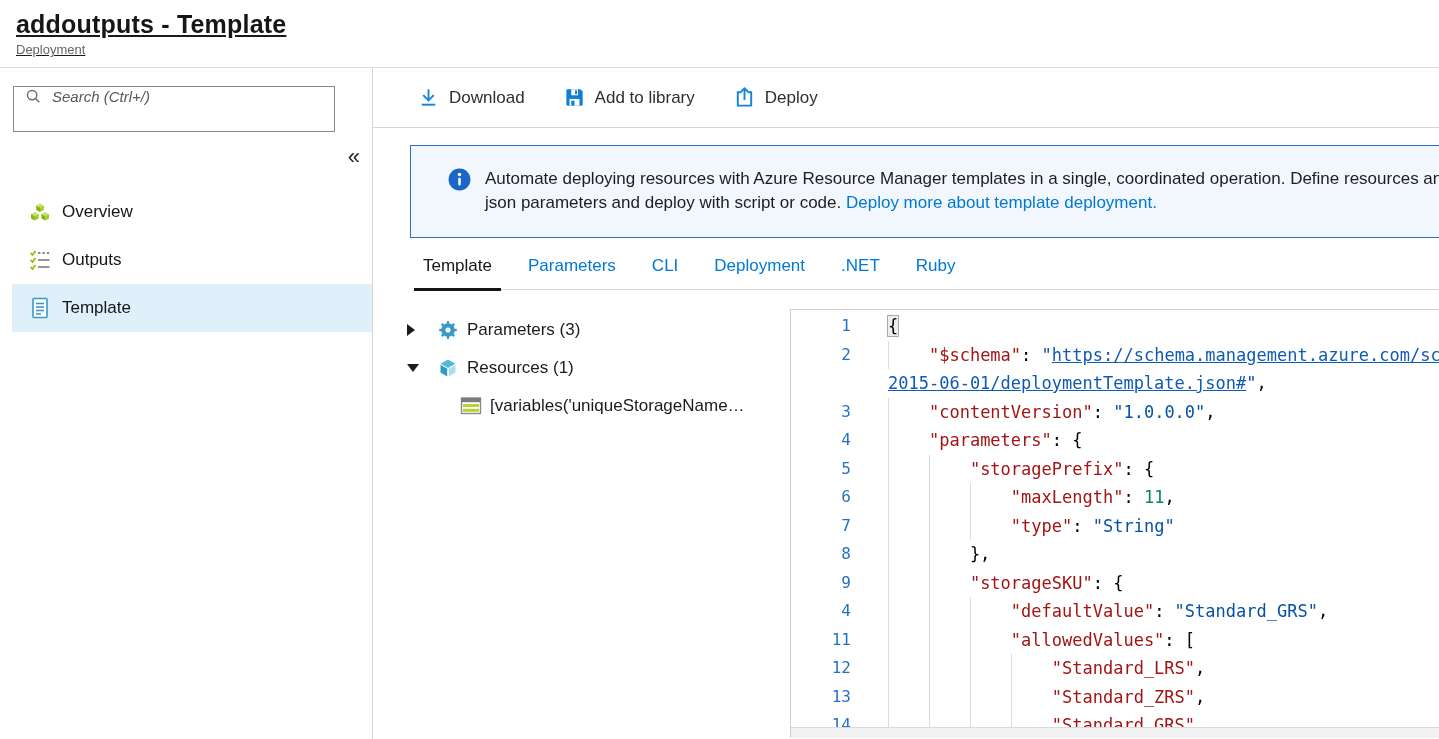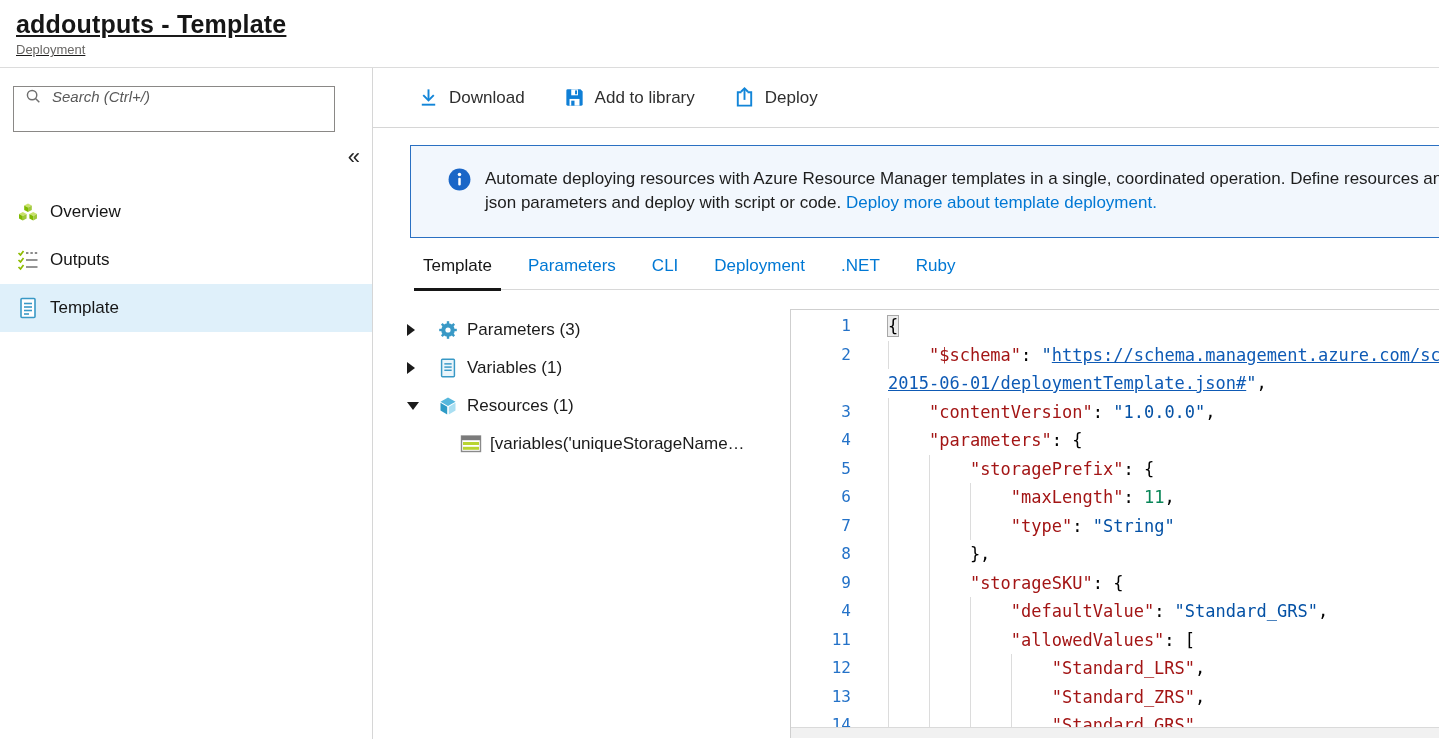--- a/index.html
+++ b/index.html
@@ -18,21 +18,21 @@
 
   
   .search-box{position:absolute;left:13px;top:18px;width:322px;height:46px;border:1px solid #8a8886;
               display:flex;align-items:flex-start;box-sizing:border-box;background:#fff;}
   .search-box svg{margin:0 8px 0 10px;flex:none;}
   .search-box input{border:none;outline:none;flex:1;font-size:15px;font-style:italic;color:#444;
                     font-family:"Liberation Sans",sans-serif;background:transparent;}
   .search-box input::placeholder{color:#595959;font-style:italic;}
   .collapse-btn{position:absolute;right:8px;top:76px;border:none;background:none;font-size:22px;
                 color:#262626;cursor:pointer;line-height:1;padding:2px 4px;font-family:"Liberation Sans",sans-serif;}
-  .side-nav{position:absolute;top:120px;left:0;right:0;}
+  .side-nav{position:absolute;top:120px;left:0;right:0;padding-left:12px;}
   .side-item{height:48px;display:flex;align-items:center;padding-left:16px;cursor:pointer;}
   .side-item.selected{background:#dff0fa;}
   .side-icon{width:24px;height:24px;flex:none;display:flex;align-items:center;justify-content:center;}
   .side-label{margin-left:10px;font-size:17px;color:#161616;}
 
   
   .toolbar{height:60px;border-bottom:1px solid #d6d6d6;box-sizing:border-box;display:flex;
            align-items:center;padding-left:42px;gap:34px;}
   .tb-btn{display:flex;align-items:center;gap:9px;border:none;background:none;cursor:pointer;
           font-size:17px;color:#2f2f2f;font-family:"Liberation Sans",sans-serif;padding:4px 2px;}
@@ -219,34 +219,20 @@
                   <rect x="10.8" y="3.2" width="2.4" height="5" transform="rotate(270 12 12)" fill="#3999c6"></rect>
                   <rect x="10.8" y="3.2" width="2.4" height="5" transform="rotate(315 12 12)" fill="#3999c6"></rect>
                   <circle cx="12" cy="12" r="6.8" fill="#3999c6"></circle>
                   <circle cx="12" cy="12" r="2.6" fill="#fff"></circle>
                 </svg>
               </span>
               <span class="tree-label">Parameters (3)</span>
             </div>
             <div class="tree-row">
               <span class="tree-arrow">
-                <span class="tri-right"></span>
-              </span>
-              <span class="tree-icon">
-                <svg width="22" height="22" viewBox="0 0 24 24">
-                  <rect x="5" y="2.5" width="14" height="19" rx="1" fill="#eaf5fb" stroke="#3999c6" stroke-width="1.6"></rect>
-                  <line x1="8" y1="7.5" x2="16" y2="7.5" stroke="#3999c6" stroke-width="1.6"></line>
-                  <line x1="8" y1="11" x2="16" y2="11" stroke="#3999c6" stroke-width="1.6"></line>
-                  <line x1="8" y1="14.5" x2="16" y2="14.5" stroke="#3999c6" stroke-width="1.6"></line>
-                </svg>
-              </span>
-              <span class="tree-label">Variables (1)</span>
-            </div>
-            <div class="tree-row">
-              <span class="tree-arrow">
                 <span class="tri-down"></span>
               </span>
               <span class="tree-icon">
                 <svg width="24" height="24" viewBox="0 0 24 24">
                   <polygon points="12,3.5 19.5,7.8 12,12.1 4.5,7.8" fill="#56b7dc"></polygon>
                   <polygon points="4.5,8.8 11.2,12.7 11.2,20.5 4.5,16.6" fill="#2e9bc6"></polygon>
                   <polygon points="19.5,8.8 12.8,12.7 12.8,20.5 19.5,16.6" fill="#aadff2"></polygon>
                 </svg>
               </span>
               <span class="tree-label">Resources (1)</span>

